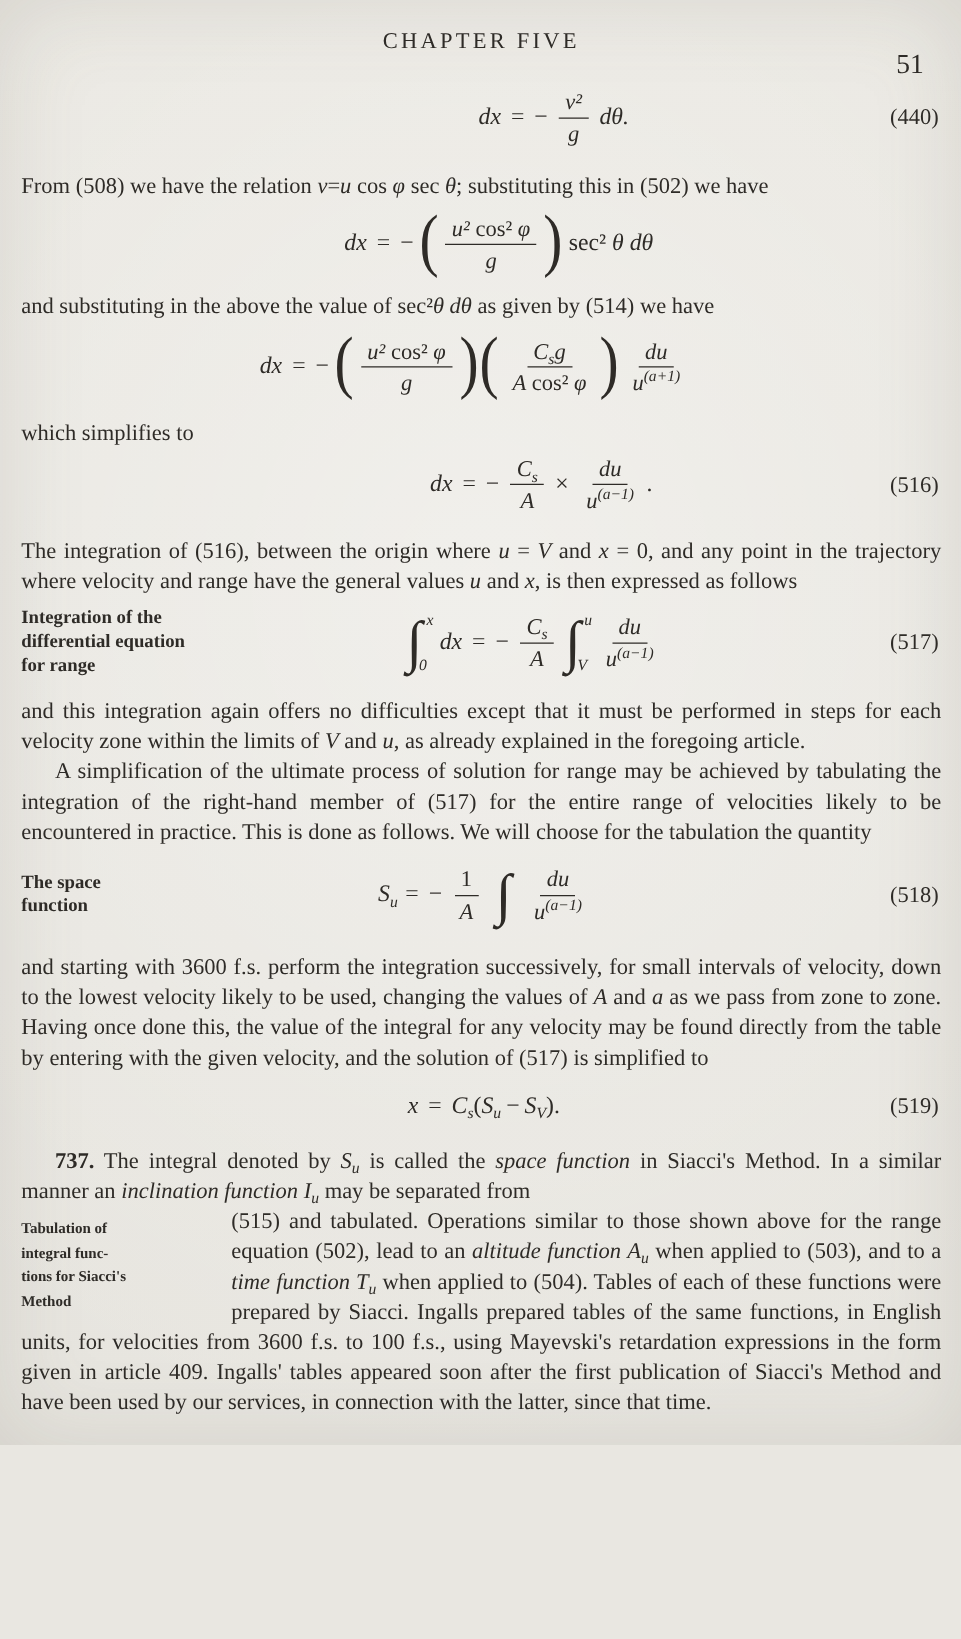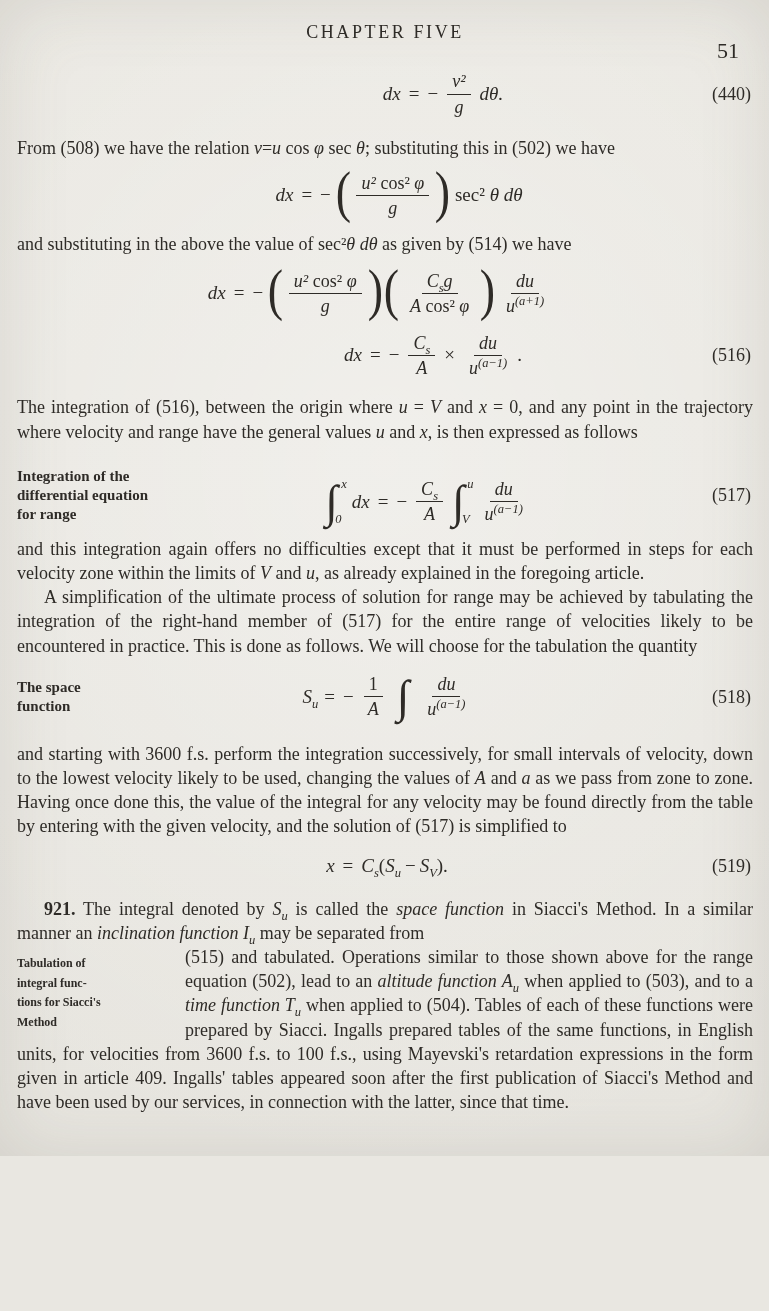--- a/index.html
+++ b/index.html
@@ -121,20 +121,21 @@
         <span class="den"><span class="it">A</span><span> cos² </span><span class="it">φ</span></span>
       </span>
       <span class="bp">)</span>
       <span class="frac">
         <span class="num it">du</span>
         <span class="den"><span class="it">u</span><sup class="e">(a+1)</sup></span>
       </span>
     </div>
   </div>
 
+  <p class="bodytext" style="margin-top:8px;"><span>which simplifies to</span></p>
 
   <div class="eqrow" style="min-height:58px; margin-top:0;">
     <div class="eqbody" style="transform:translateX(48px);">
       <span class="tok it">dx</span>
       <span class="tok">=</span>
       <span class="tok">−</span>
       <span class="frac">
         <span class="num"><span class="it">C</span><sub class="e">s</sub></span>
         <span class="den it">A</span>
       </span>
@@ -143,21 +144,21 @@
         <span class="num it">du</span>
         <span class="den"><span class="it">u</span><sup class="e">(a−1)</sup></span>
       </span>
       <span class="tok" style="margin-left:0;">.</span>
     </div>
     <span class="eqtag">(516)</span>
   </div>
 
   <p class="bodytext" style="margin-top:11px;"><span>The integration of (516), between the origin where </span><span class="it">u</span><span> = </span><span class="it">V</span><span> and </span><span class="it">x</span><span> = 0, and any point in the trajectory where velocity and range have the general values </span><span class="it">u</span><span> and </span><span class="it">x</span><span>, is then expressed as follows</span></p>
 
-  <div class="eqrow" style="min-height:64px; margin-top:19px;align-items:flex-end;">
+  <div class="eqrow" style="min-height:64px; margin-top:6px;">
     <div class="eqnote">
       <span>Integration of the</span>
       <span>differential equation</span>
       <span>for range</span>
     </div>
     <div class="eqbody" style="transform:translateX(42px);">
       <span class="intg">
         <span class="sym">∫</span>
         <span class="up">x</span>
         <span class="lo">0</span>
@@ -219,21 +220,21 @@
       <span class="tok" style="margin-right:0;"><span class="it">C</span><sub class="e">s</sub></span>
       <span>(</span>
       <span><span class="it">S</span><sub class="e">u</sub></span>
       <span class="tok">−</span>
       <span><span class="it">S</span><sub class="e">V</sub></span>
       <span>).</span>
     </div>
     <span class="eqtag">(519)</span>
   </div>
 
-  <p class="bodytext indent" style="margin-top:16px;"><span class="bold">921.</span><span>  The integral denoted by </span><span class="it">S</span><sub class="e">u</sub><span> is called the </span><span class="it">space function</span><span> in Siacci's Method. In a similar manner an </span><span class="it">inclination function I</span><sub class="e">u</sub><span> may be separated from</span></p>
+  <p class="bodytext indent" style="margin-top:16px;"><span class="bold">737.</span><span>  The integral denoted by </span><span class="it">S</span><sub class="e">u</sub><span> is called the </span><span class="it">space function</span><span> in Siacci's Method. In a similar manner an </span><span class="it">inclination function I</span><sub class="e">u</sub><span> may be separated from</span></p>
 
   <div>
     <div class="fnote">
       <span>Tabulation of</span>
       <span>integral func-</span>
       <span>tions for Siacci's</span>
       <span>Method</span>
     </div>
     <p class="bodytext"><span>(515) and tabulated. Operations similar to those shown above for the range equation (502), lead to an </span><span class="it">altitude function A</span><sub class="e">u</sub><span> when applied to (503), and to a </span><span class="it">time function T</span><sub class="e">u</sub><span> when applied to (504). Tables of each of these functions were prepared by Si­acci. Ingalls prepared tables of the same functions, in English units, for velocities from 3600 f.s. to 100 f.s., using Mayevski's retardation expressions in the form given in article 409. Ingalls' tables appeared soon after the first publication of Siacci's Method and have been used by our services, in connection with the latter, since that time.</span></p>
   </div>

